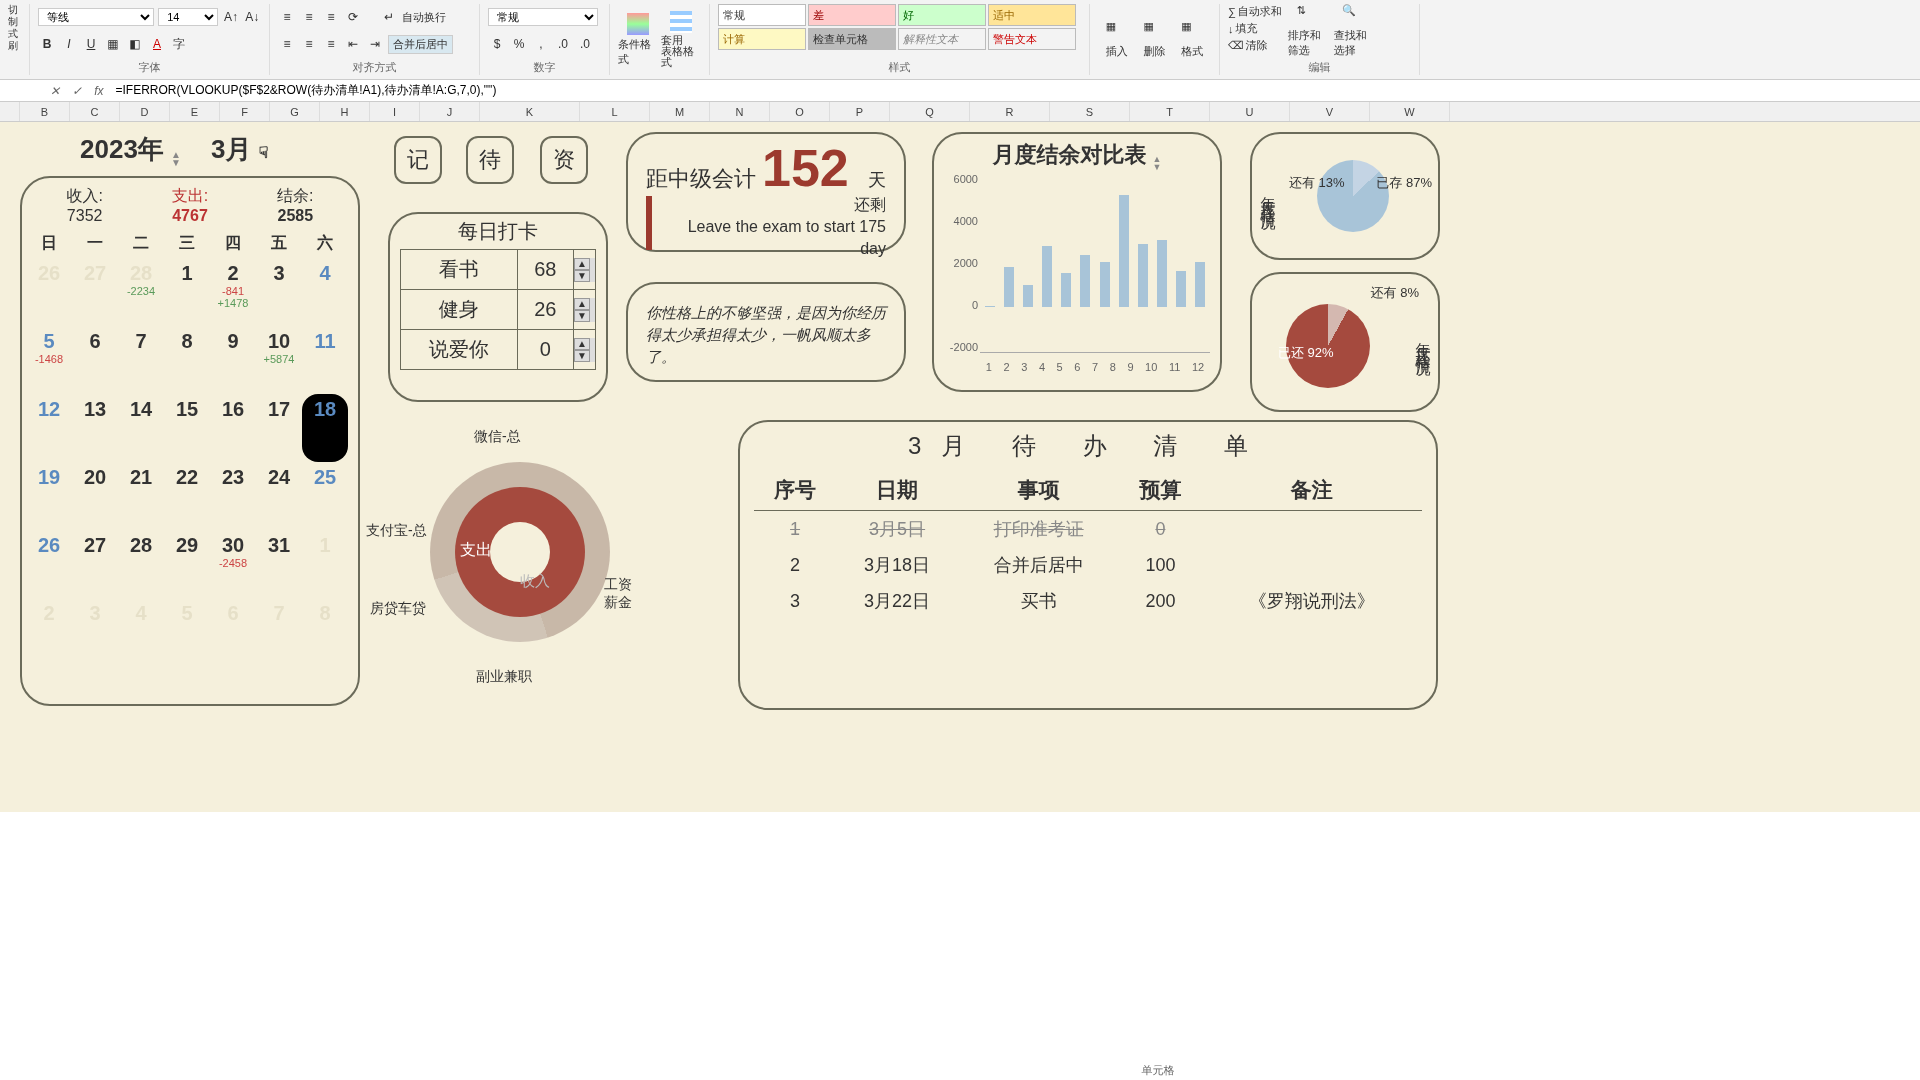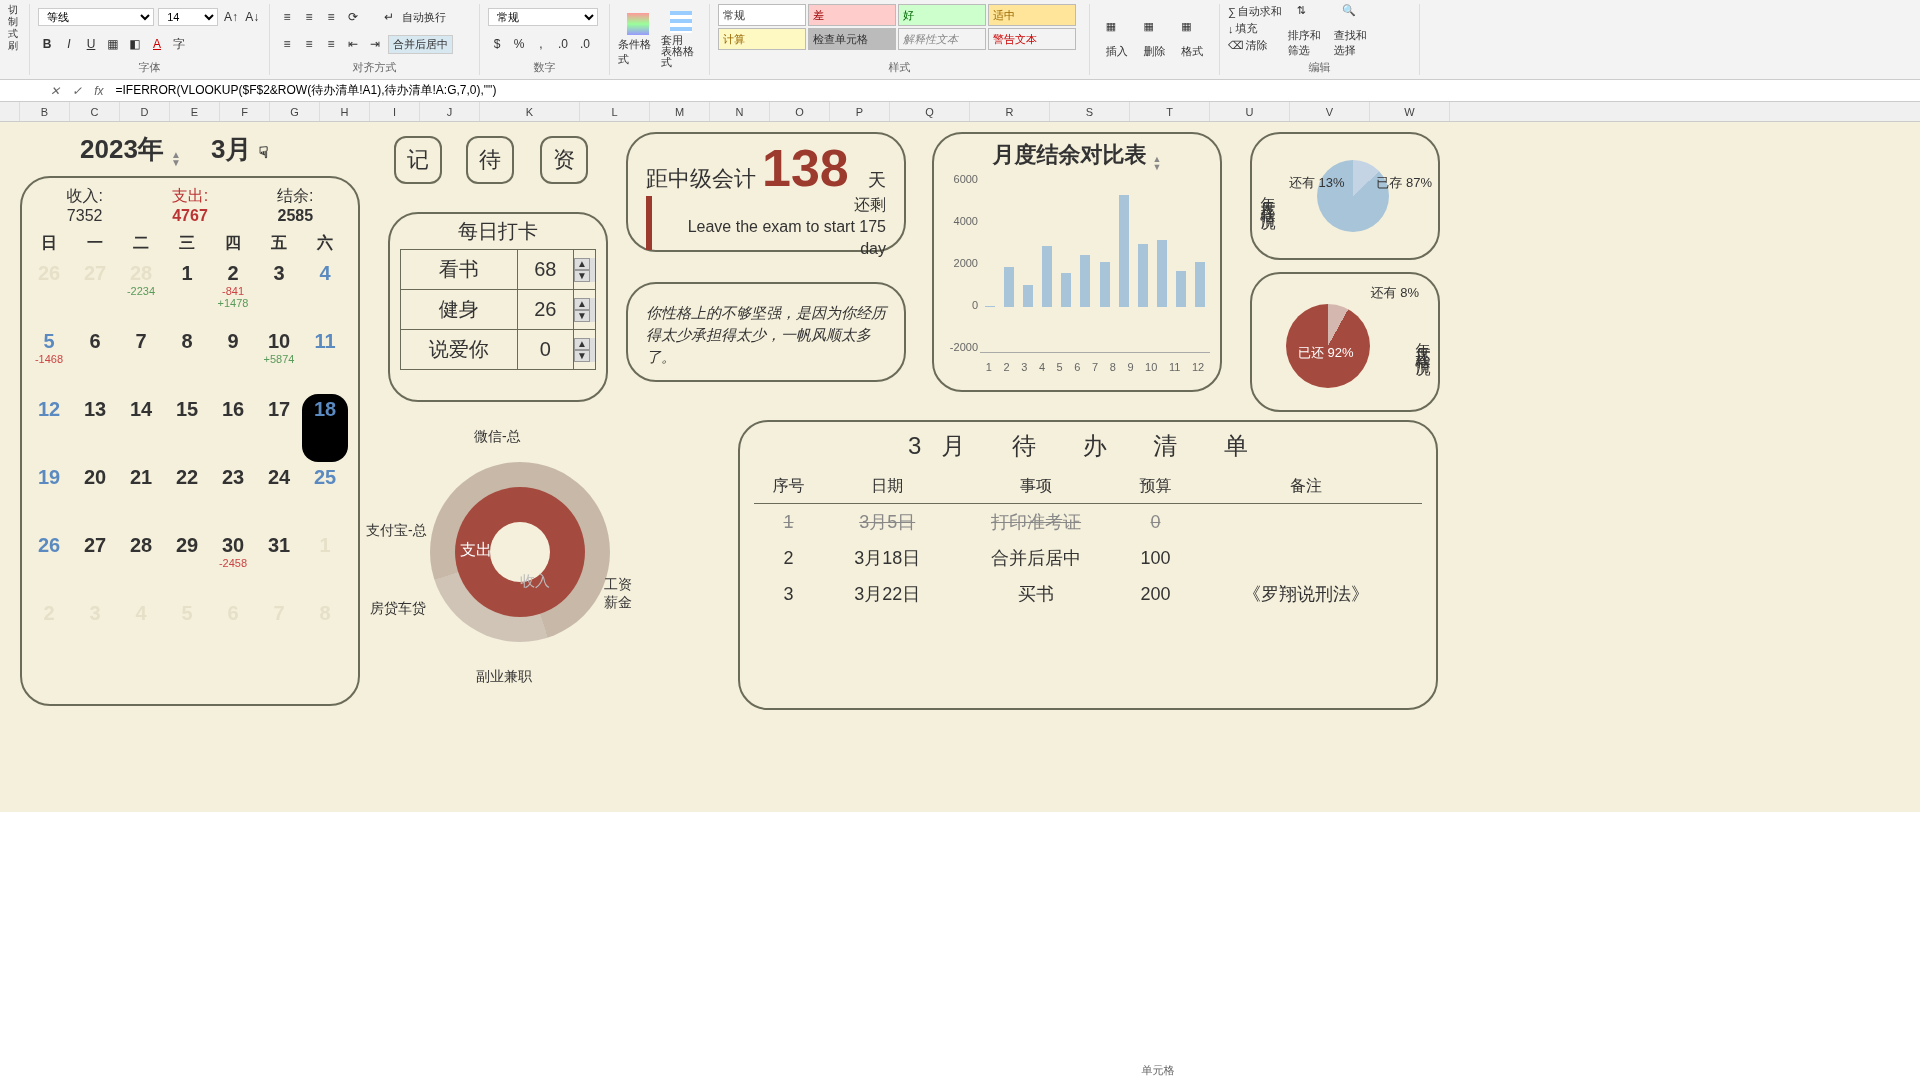--- a/index.html
+++ b/index.html
@@ -87,21 +87,21 @@
 .vert-text { writing-mode: vertical-rl; font-size: 15px; letter-spacing: 4px; }
 
 
 .donut-area { position: absolute; }
 .donut-lbl { position: absolute; font-size: 14px; }
 
 
 .todo-title { text-align: center; font-size: 24px; letter-spacing: 20px; padding: 8px 0; }
 .todo-tbl { width: 96%; margin: 0 auto; border-collapse: collapse; }
 .todo-tbl th, .todo-tbl td { padding: 6px 4px; font-size: 18px; text-align: center; }
-.todo-tbl th { border-bottom: 1.5px solid #6b6b5a; font-weight: normal; font-size: 16px; }
+.todo-tbl th { border-bottom: 1.5px solid #6b6b5a; font-weight: bold; font-size: 21px; }
 .todo-tbl tr.done td { text-decoration: line-through; color: #888; }
 .todo-tbl td.date { }
 
 </style>
 </head>
 <body>
 
 <div class="ribbon">
   <div class="ribbon-group" style="width:30px">
     <div style="font-size:10px;line-height:12px">
@@ -539,21 +539,21 @@
             </td>
           </tr>
         </tbody>
       </table>
   </div>
 
   <div class="panel" style="left:626px;top:10px;width:280px;height:120px">
     <div class="countdown">
       <div class="cd-row1">
         <span class="cd-title">距中级会计</span>
-        <span class="cd-num">138</span>
+        <span class="cd-num">152</span>
         <span class="cd-day">天</span>
       </div>
       <div class="cd-row2">
         <div class="cd-bar"></div>
         <div>
           <div class="cd-sub">还剩</div>
           <div class="cd-sub">Leave the exam to start 175 day</div>
         </div>
       </div>
     </div>
@@ -618,21 +618,21 @@
         <div class="pie-lbl" style="right:0px;top:36px;text-align:center;line-height:14px">已存
 87%</div>
       </div>
     </div>
   </div>
 
   <div class="panel" style="left:1250px;top:150px;width:190px;height:140px">
     <div style="display:flex;align-items:center;height:100%;padding:6px">
       <div style="flex:1;position:relative;height:100%">
         <div style="position:absolute;left:28px;top:24px;width:84px;height:84px;border-radius:50%;background:conic-gradient(#d4b8b0 0 8%, #a54a3e 8% 100%)"></div>
-        <div class="pie-lbl" style="left:40px;top:66px;color:#fff;text-align:center;line-height:14px">已还
+        <div class="pie-lbl" style="left:20px;top:66px;color:#fff;text-align:center;line-height:14px">已还
 92%</div>
         <div class="pie-lbl" style="right:-6px;top:6px;text-align:center;line-height:14px">还有
 8%</div>
       </div>
       <div class="vert-text">年度还款情况</div>
     </div>
   </div>
 
   <div class="donut-area" style="left:360px;top:300px;width:280px;height:280px">
     <div style="position:absolute;left:70px;top:40px;width:180px;height:180px;border-radius:50%;background:conic-gradient(#c8b8a8 0 45%, #d0c4b6 45% 70%, #c8b8a8 70% 100%)"></div>

